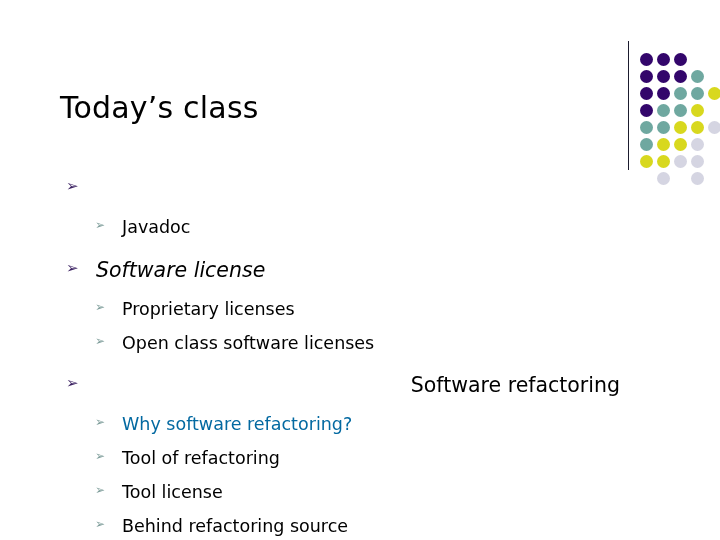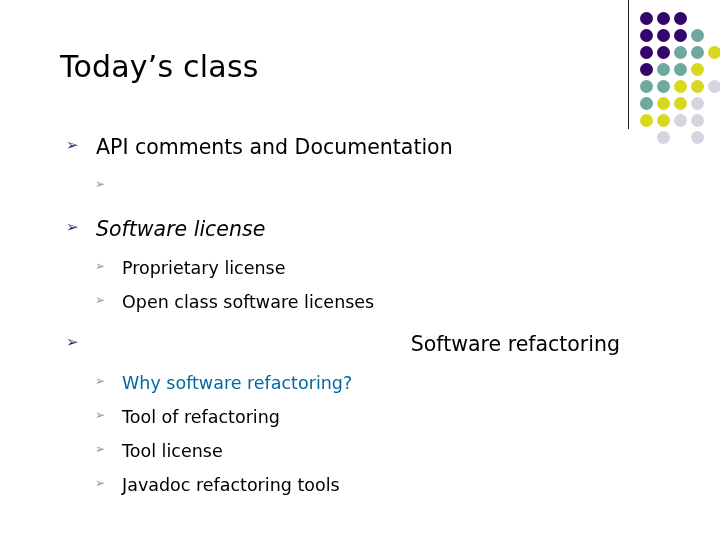--- a/index.html
+++ b/index.html
@@ -15,20 +15,21 @@
     position: relative;
   }
 
   
   .slide {
     position: absolute;
     inset: 0;
     width: 720px;
     height: 404px;
     background: #ffffff;
+    margin-top: 41px;
   }
 
   
   .deco-rule {
     position: absolute;
     left: 628px;
     top: 0px;
     width: 0;
     height: 129px;
     border-left: 1.4px solid #1b1b2e;
@@ -164,35 +165,35 @@
       <div class="dot" style="left: 17px; top: 119px; width: 13px; height: 13px; background: rgb(213, 213, 226);"></div>
       <div class="dot" style="left: 51px; top: 119px; width: 13px; height: 13px; background: rgb(213, 213, 226);"></div>
     </div>
 
   <div class="slide-title" style="color: rgb(0, 0, 0);">Today’s class</div>
 
   <div class="body-list">
 
     <div class="item lvl1">
       <span class="bullet" style="color: rgb(61, 35, 99);">➢</span>
-      <span class="label" style="color: rgb(0, 0, 0);">API comments and Documentation</span>
-    </div>
-    <div class="item lvl2">
-      <span class="bullet" style="color: rgb(126, 157, 154);">➢</span>
+    </div>
+    <div class="item lvl2">
+      <span class="bullet" style="color: rgb(126, 157, 154);">➢</span>
+      <span class="label" style="color: rgb(0, 0, 0);">Javadoc</span>
     </div>
 
     <div class="gap-a"></div>
 
     <div class="item lvl1">
       <span class="bullet" style="color: rgb(61, 35, 99);">➢</span>
       <span class="label" style="color: rgb(0, 0, 0); font-style: italic;">Software license</span>
     </div>
     <div class="item lvl2">
       <span class="bullet" style="color: rgb(126, 157, 154);">➢</span>
-      <span class="label" style="color: rgb(0, 0, 0);">Proprietary license</span>
+      <span class="label" style="color: rgb(0, 0, 0);">Proprietary licenses</span>
     </div>
     <div class="item lvl2">
       <span class="bullet" style="color: rgb(126, 157, 154);">➢</span>
       <span class="label" style="color: rgb(0, 0, 0);">Open class software licenses</span>
     </div>
 
     <div class="gap-b"></div>
 
     <div class="item lvl1">
       <span class="bullet" style="color: rgb(61, 35, 99);">➢</span>
@@ -205,17 +206,17 @@
     <div class="item lvl2">
       <span class="bullet" style="color: rgb(126, 157, 154);">➢</span>
       <span class="label" style="color: rgb(0, 0, 0);">Tool of refactoring</span>
     </div>
     <div class="item lvl2">
       <span class="bullet" style="color: rgb(126, 157, 154);">➢</span>
       <span class="label" style="color: rgb(0, 0, 0);">Tool license</span>
     </div>
     <div class="item lvl2">
       <span class="bullet" style="color: rgb(126, 157, 154);">➢</span>
-      <span class="label" style="color: rgb(0, 0, 0);">Javadoc refactoring tools</span>
+      <span class="label" style="color: rgb(0, 0, 0);">Behind refactoring source</span>
     </div>
 
   </div>
 </div>
 
 </body></html>

